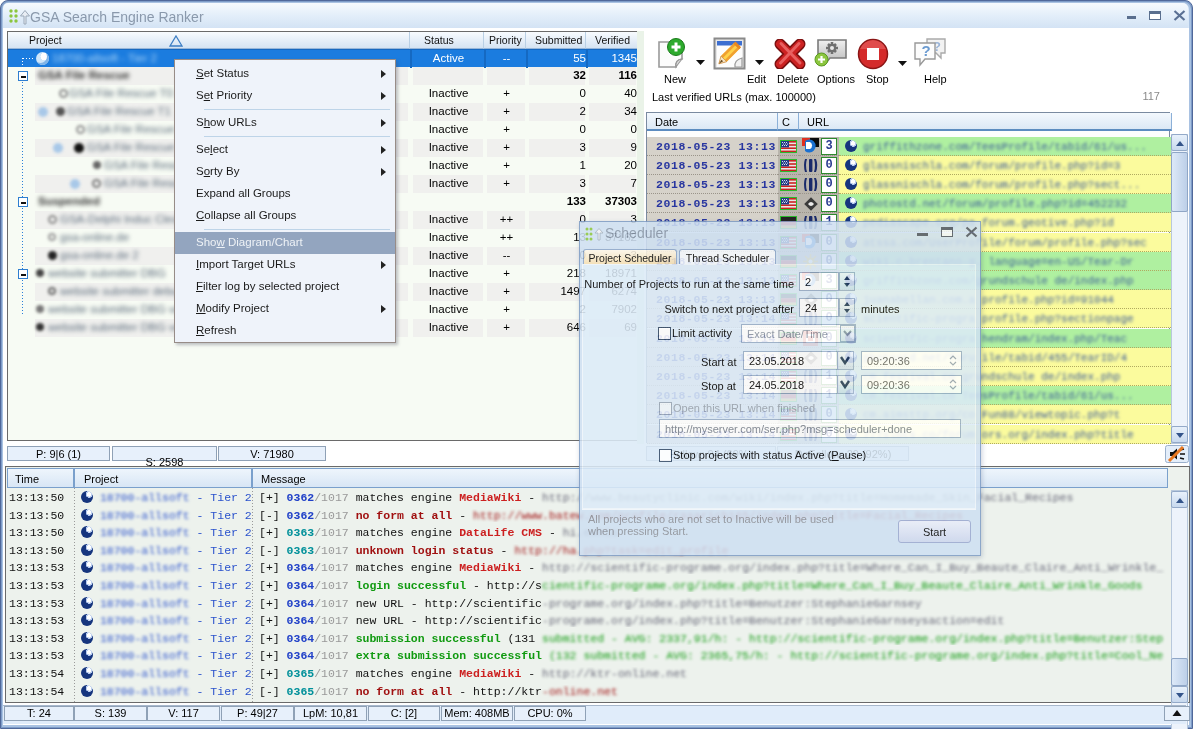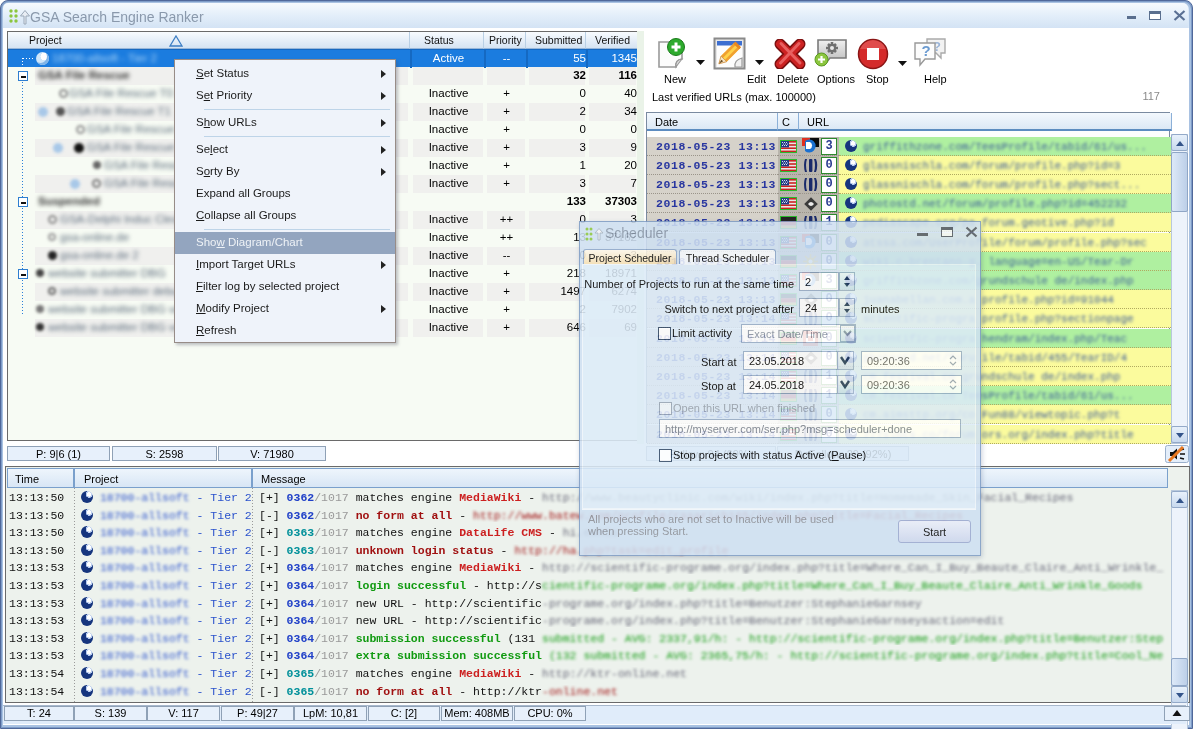--- a/index.html
+++ b/index.html
@@ -950,21 +950,21 @@
         </div>
         <div class="strack" style="left:1168px;top:106px;height:310px;border:1px solid #b8c8dc;"></div>
         <div class="sbtn" style="left:1168px;top:106px;">
           <i class="arrup"></i>
         </div>
         <div class="sthumb" style="left:1168px;top:124px;height:60px;"></div>
         <div class="sbtn" style="left:1168px;top:398px;">
           <i class="arrdn"></i>
         </div>
         <div class="sbox" style="left:4px;top:418px;width:103px;padding-top:1px;">P: 9|6 (1)</div>
-        <div class="sbox" style="left:109px;top:418px;width:105px;padding-top:1px;">S: 2598</div>
+        <div class="sbox" style="left:109px;top:418px;width:105px;padding-top:9px;">S: 2598</div>
         <div class="sbox" style="left:215px;top:418px;width:108px;padding-top:1px;">V: 71980</div>
         <div class="sbox" style="left:643px;top:418px;width:130px;padding-top:1px;">Follow: 94 (69%)</div>
         <div class="sbox" style="left:774px;top:418px;width:132px;padding-top:1px;">DoFollow: 29 (92%)</div>
         <svg class="abs" style="left:1162px;top:417px" width="24" height="18">
  <rect x="0.5" y="0.5" width="23" height="17" rx="2" fill="#e4eefa" stroke="#9ab0cc" stroke-width="1"></rect>
  <path d="M5 7 L8 7 L12 3.5 L12 14.5 L8 11 L5 11 Z" fill="#111"></path>
  <path d="M15 5 L19 4 M15 9 L20 9 M15 13 L19 14" stroke="#111" stroke-width="1.6"></path>
  <path d="M4 16 L18 2" stroke="#e87820" stroke-width="3"></path>
 </svg>
         <div id="logpanel">

